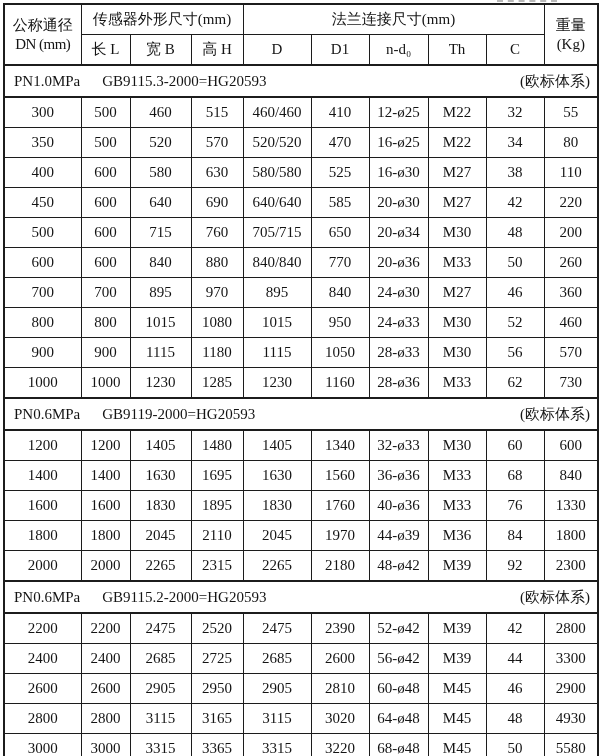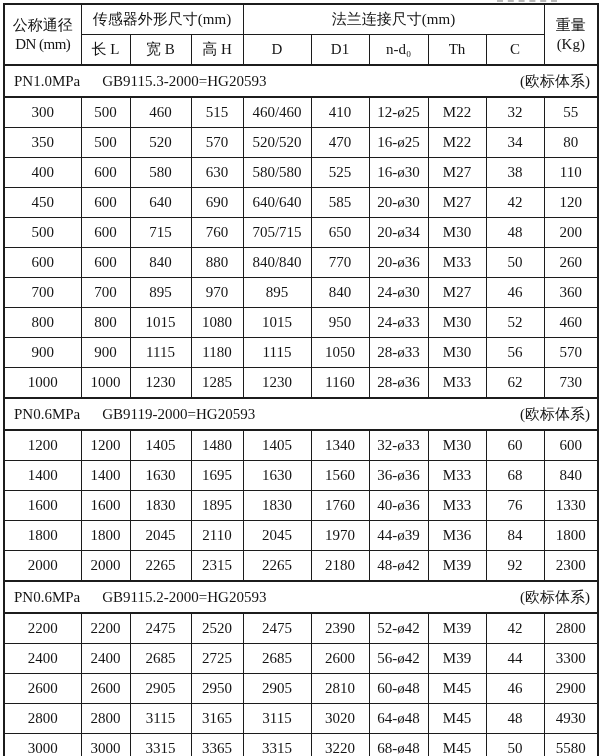--- a/index.html
+++ b/index.html
@@ -170,21 +170,21 @@
         <tr>
           <td>450</td>
           <td>600</td>
           <td>640</td>
           <td>690</td>
           <td>640/640</td>
           <td>585</td>
           <td>20-ø30</td>
           <td>M27</td>
           <td>42</td>
-          <td>120</td>
+          <td>220</td>
         </tr>
         <tr>
           <td>500</td>
           <td>600</td>
           <td>715</td>
           <td>760</td>
           <td>705/715</td>
           <td>650</td>
           <td>20-ø34</td>
           <td>M30</td>

